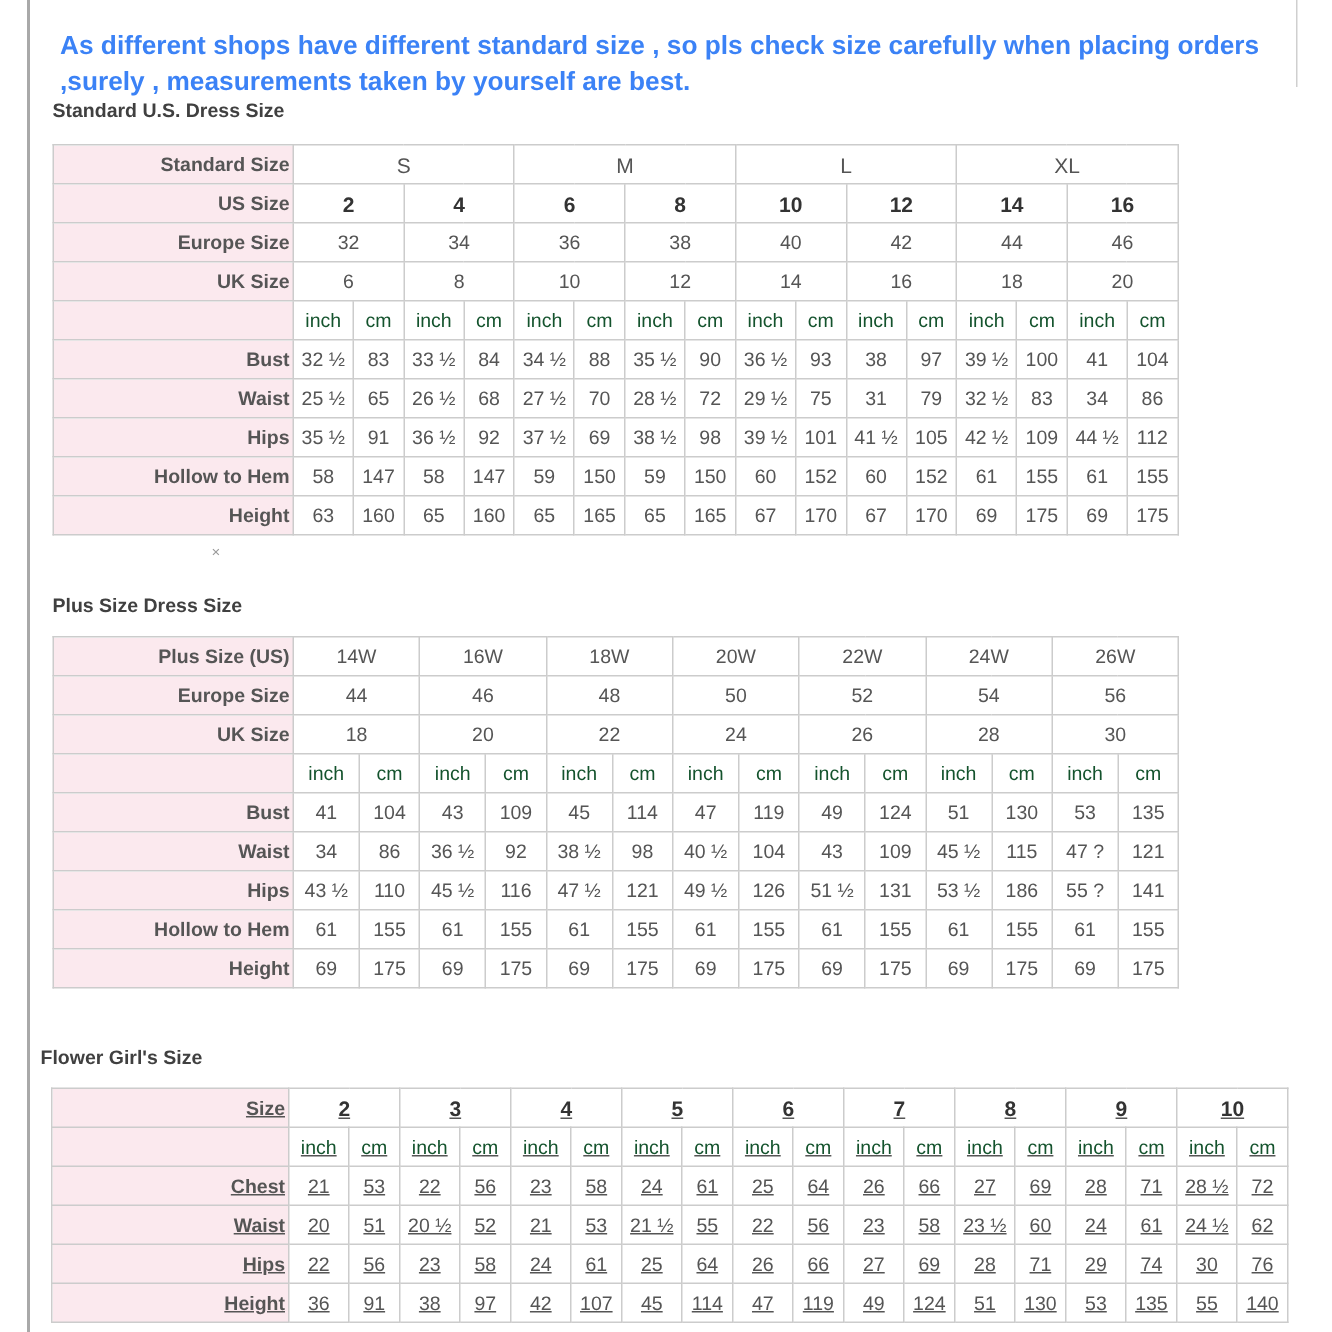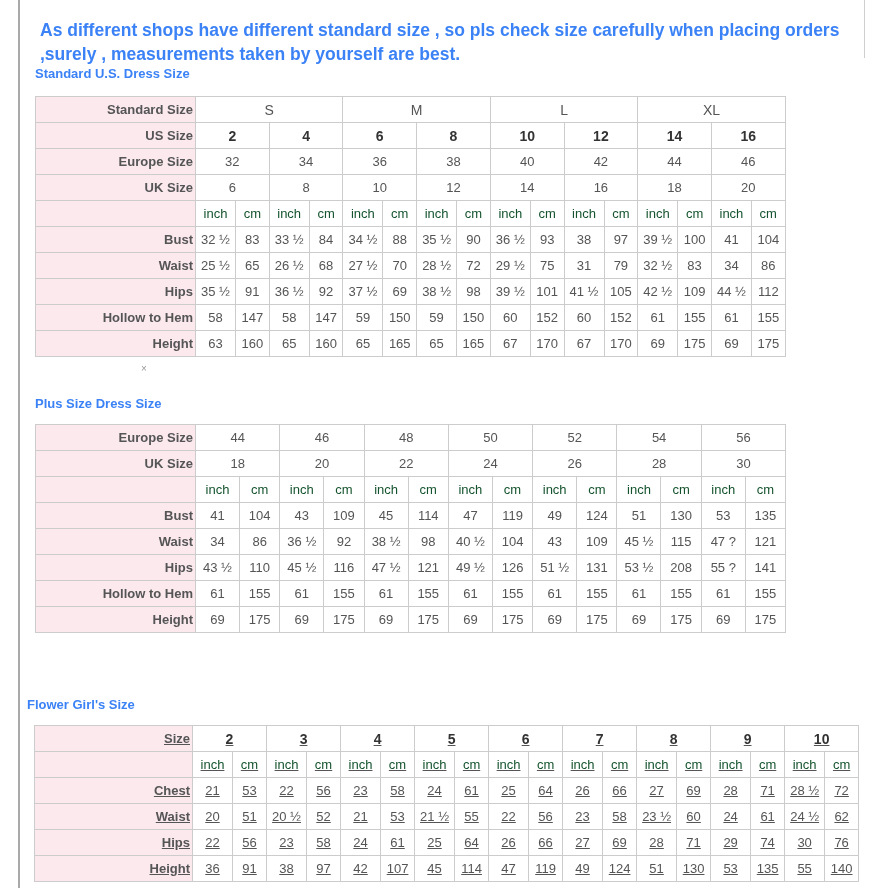--- a/index.html
+++ b/index.html
@@ -13,21 +13,21 @@
 
   
   .intro{
     position:absolute;left:40px;top:0;width:830px;
     font-family:Liberation Sans, sans-serif;font-weight:bold;
     font-size:17.5px;line-height:24px;color:#3b82f6;
   }
 
   
   .section-heading{
-    position:absolute;font-size:13px;font-weight:bold;color:#3b82f6;
+    position:absolute;font-size:13px;font-weight:bold;color:#404040;
   }
   #h-standard{left:35px;top:66px;}
   #h-plus{left:35px;top:396px;text-align:center;}
   #h-flower{left:27px;top:697px;}
 
   
   .stray{position:absolute;left:141px;top:363px;font-size:10px;color:#999;}
 
   
   table.size-table{
@@ -265,20 +265,30 @@
       <col class="c-cm">
       <col class="c-inch">
       <col class="c-cm">
       <col class="c-inch">
       <col class="c-cm">
       <col class="c-inch">
       <col class="c-cm">
     </colgroup>
     <tbody>
       <tr>
+        <th class="label">Plus Size (US)</th>
+        <td colspan="2">14W</td>
+        <td colspan="2">16W</td>
+        <td colspan="2">18W</td>
+        <td colspan="2">20W</td>
+        <td colspan="2">22W</td>
+        <td colspan="2">24W</td>
+        <td colspan="2">26W</td>
+      </tr>
+      <tr>
         <th class="label">Europe Size</th>
         <td colspan="2">44</td>
         <td colspan="2">46</td>
         <td colspan="2">48</td>
         <td colspan="2">50</td>
         <td colspan="2">52</td>
         <td colspan="2">54</td>
         <td colspan="2">56</td>
       </tr>
       <tr>
@@ -348,21 +358,21 @@
         <td>110</td>
         <td>45 ½</td>
         <td>116</td>
         <td>47 ½</td>
         <td>121</td>
         <td>49 ½</td>
         <td>126</td>
         <td>51 ½</td>
         <td>131</td>
         <td>53 ½</td>
-        <td>208</td>
+        <td>186</td>
         <td>55 ?</td>
         <td>141</td>
       </tr>
       <tr>
         <th class="label">Hollow to Hem</th>
         <td>61</td>
         <td>155</td>
         <td>61</td>
         <td>155</td>
         <td>61</td>

